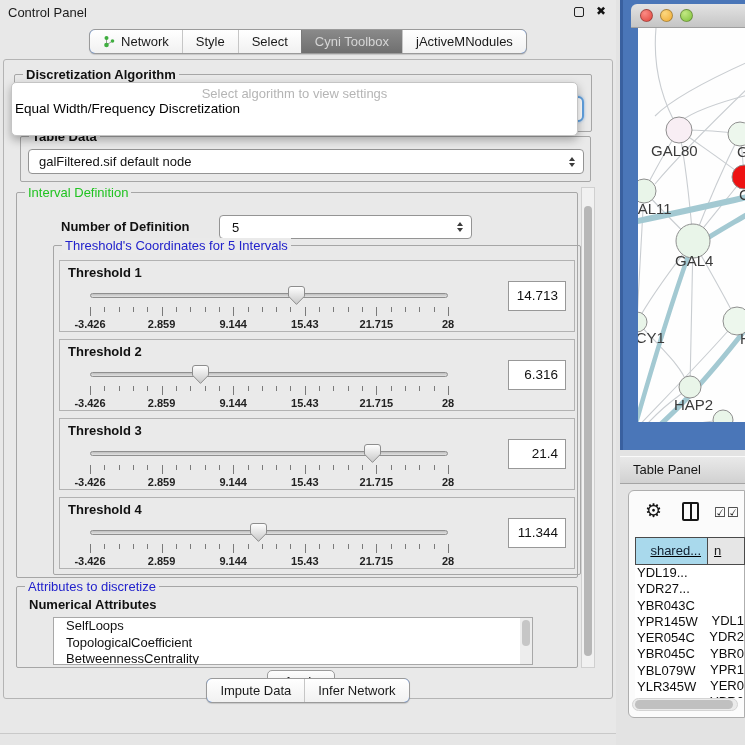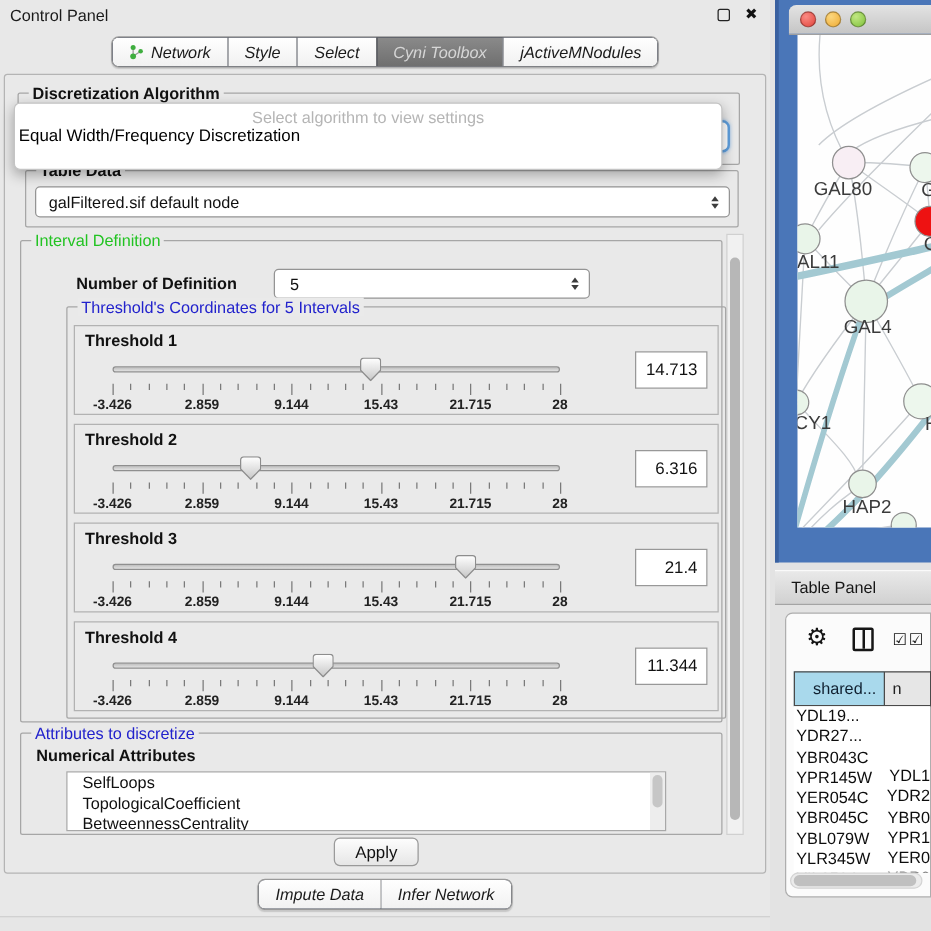--- a/index.html
+++ b/index.html
@@ -10,21 +10,21 @@
   .left-panel{position:absolute;left:0;top:0;width:616px;height:745px;background:#e8e8e8;}
   .panel-titlebar{position:absolute;left:0;top:0;width:616px;height:26px;font-size:13px;color:#1b1b1b;}
   .panel-titlebar .ttl{position:absolute;left:8px;top:5px;}
   .float-box{position:absolute;right:32px;top:7px;width:10px;height:10px;border:1.6px solid #222;border-radius:2px;}
   .close-x{position:absolute;right:10px;top:4px;font-size:12px;font-weight:bold;color:#111;
     font-family:"DejaVu Sans",sans-serif;}
 
   .tab-row{position:absolute;left:0;width:616px;display:flex;justify-content:center;}
   #top-tabs{top:29px;} #bottom-tabs{top:703px;}
   .seg{display:flex;border:1px solid #9a9a9a;border-radius:6px;overflow:hidden;
-    box-shadow:0 1px 1px rgba(0,0,0,.15);background:#0f172a;font-style:italic;}
+    box-shadow:0 1px 1px rgba(0,0,0,.15);background:#3b82f6;}
   .tab{padding:4px 13px;font-size:13px;color:#1a1a1a;background:linear-gradient(#ffffff,#f1f1f1);
     border-left:1px solid #c6c6c6;display:flex;align-items:center;gap:5px;white-space:nowrap;}
   .tab:first-child{border-left:none;}
   .tab.active{background:linear-gradient(#8a8a8a,#6f6f6f);color:#d6d6d6;border-left-color:#7a7a7a;}
   .tab-icon{width:13px;height:13px;display:inline-block;}
 
   .content-box{position:absolute;left:3px;top:59px;width:610px;height:640px;background:#e9e9e9;
     border:1px solid #b4b4b4;border-radius:3px;}
 
   .group{position:absolute;border:1px solid #a6a6a6;border-radius:2px;}
@@ -113,21 +113,21 @@
     background:linear-gradient(#e9e9e9,#d1d1d1);border-top:1px solid #fafafa;border-bottom:1px solid #a4a4a4;
     font-size:13px;color:#161616;line-height:26px;padding-left:13px;}
   .tp-card{position:absolute;left:628px;top:490px;width:117px;height:228px;background:#fbfbfb;
     border:1px solid #aeaeae;border-radius:6px 0 0 6px;}
   .glyph{font-family:"DejaVu Sans",sans-serif;}
   .gear{position:absolute;left:16px;top:8px;font-size:19px;color:#141414;}
   .col-icon{position:absolute;left:53px;top:11px;width:17px;height:19px;border:2px solid #161616;border-radius:2px;}
   .col-icon::after{content:"";position:absolute;left:50%;top:0;bottom:0;width:2px;background:#161616;transform:translateX(-50%);}
   .chk{position:absolute;top:14px;font-size:13px;color:#141414;}
   .chk.a{left:85px;} .chk.b{left:98px;}
-  .tp-header{position:absolute;left:6px;top:46px;right:-1px;height:28px;display:flex;font-size:13px;}
+  .tp-header{position:absolute;left:6px;top:46px;right:-1px;height:28px;display:flex;font-size:13px;text-decoration:underline;}
   .th1{width:73px;background:#a9d9ec;border:1px solid #4a4a4a;text-align:right;padding-right:6px;line-height:26px;color:#102030;}
   .th2{flex:1;background:#e6e6e6;border:1px solid #4a4a4a;border-left:none;padding-left:6px;line-height:26px;color:#222;}
   .tp-rows{position:absolute;left:6px;top:74px;right:0;height:133px;overflow:hidden;background:#fff;}
   .tp-row{display:flex;height:16.3px;font-size:13px;color:#0d0d0d;}
   .tp-row .c1{width:73px;padding-left:2px;white-space:nowrap;}
   .tp-row .c2{padding-left:7px;white-space:nowrap;margin-top:48px;}
   .hscroll{position:absolute;left:3px;top:207px;width:106px;height:13px;background:#ebebeb;
     border:1px solid #d4d4d4;border-radius:7px;}
   .hscroll .thumb{position:absolute;left:2px;top:1px;width:98px;height:9px;background:#c0c0c0;border-radius:5px;}
 </style>
@@ -432,21 +432,21 @@
         <div class="thumb"></div>
       </div>
     <div class="attr-item">SelfLoops</div>
         <div class="attr-item">TopologicalCoefficient</div>
         <div class="attr-item">BetweennessCentrality</div>
       </div>
   </div>
 
   <div class="apply-btn">Apply</div>
 
-  <div class="tab-row" style="top:703px;">
+  <div class="tab-row" style="top:678px;">
     <div class="seg" id="bottom-tabs">
         <div class="tab">
 
     <span>Impute Data</span>
   </div>
         <div class="tab">
 
     <span>Infer Network</span>
   </div>
       </div>

